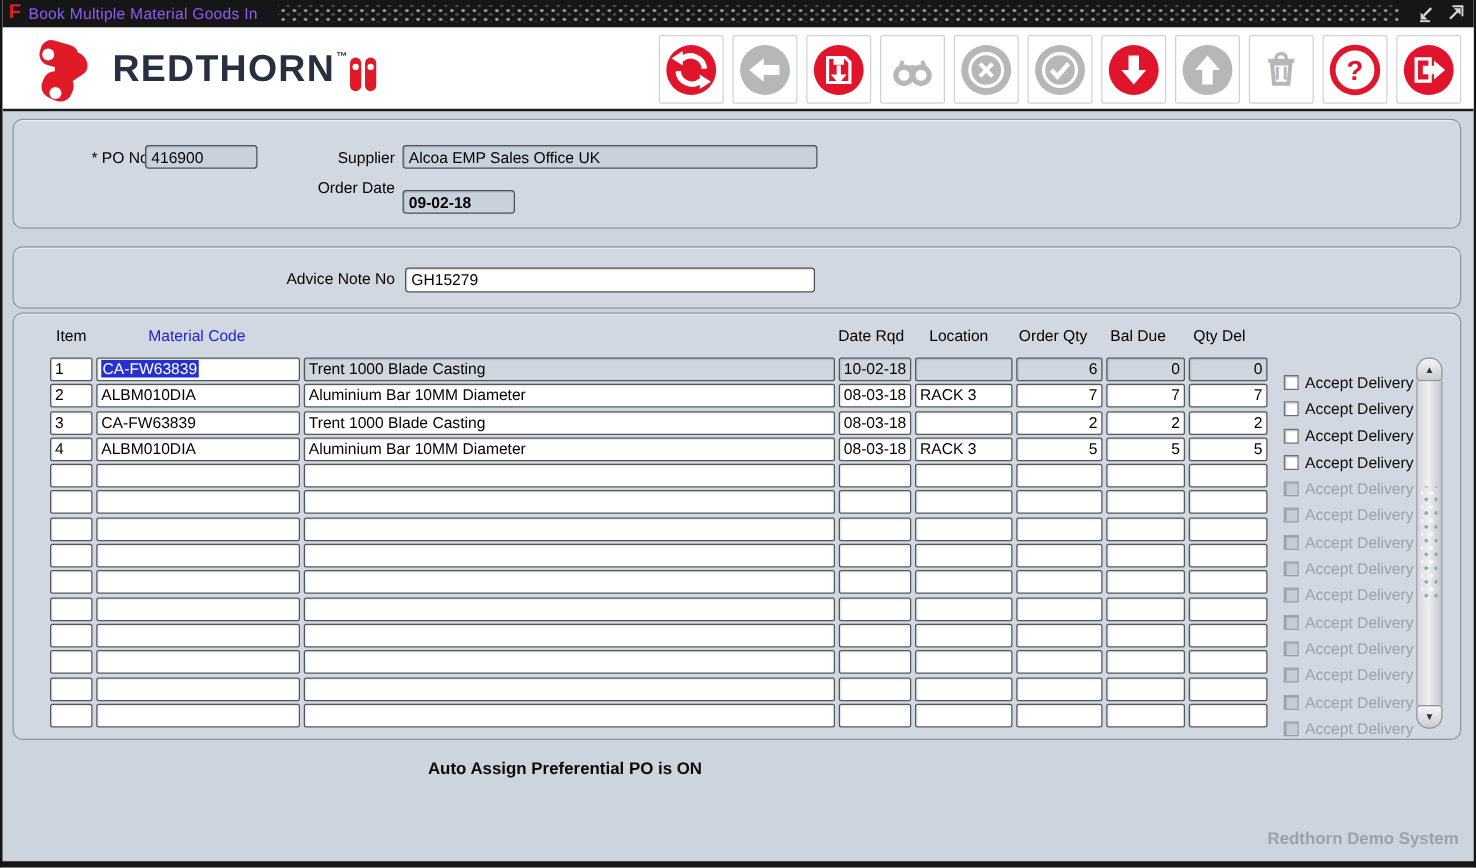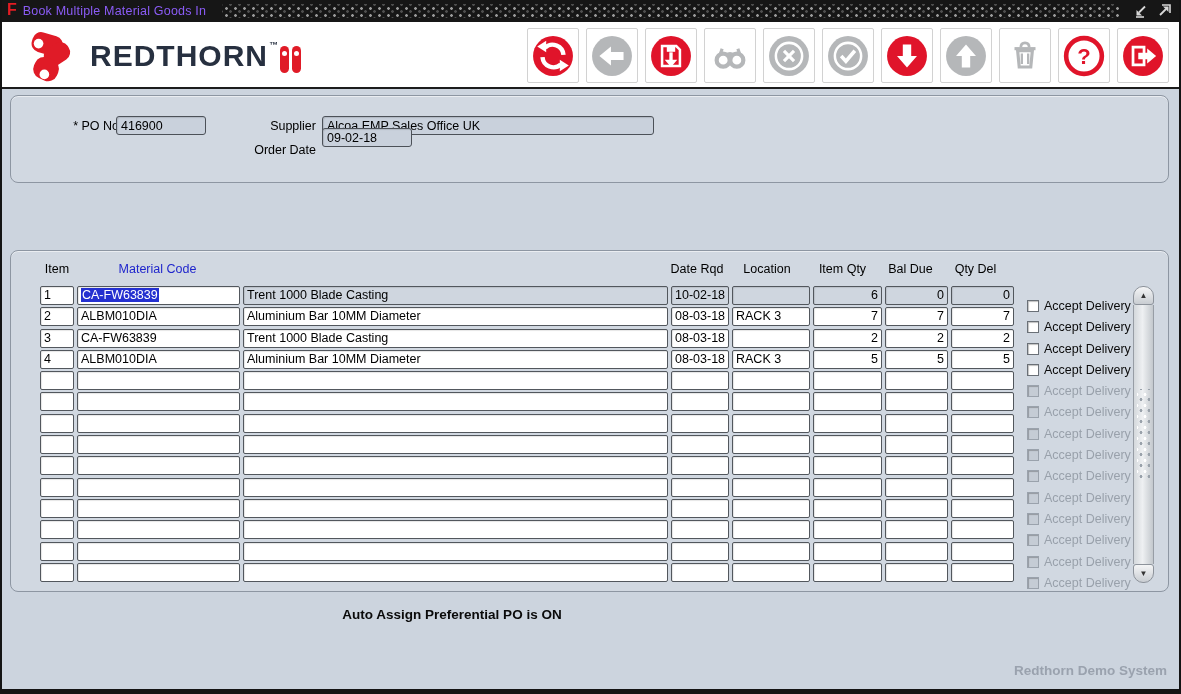--- a/index.html
+++ b/index.html
@@ -265,32 +265,36 @@
       </div>
     </div>
   </div>
 
   <div class="panel" id="panel-po">
     <span class="flabel" style="left:10px; top:23px; width:98px;">* PO No</span>
     <input class="ffield" style="left: 105px; top: 20px; width: 90px;" readonly="" value="416900">
     <span class="flabel" style="left:205px; top:23px; width:100px;">Supplier</span>
     <input class="ffield" style="left: 311px; top: 20px; width: 332px;" readonly="" value="Alcoa EMP Sales Office UK">
     <span class="flabel" style="left:205px; top:47px; width:100px;">Order Date</span>
-    <input class="ffield" style="left: 311px; top: 32px; width: 90px;" readonly="" value="09-02-18">
+    <input class="ffield" style="left: 311px; top: 56px; width: 90px; font-weight: bold;" readonly="" value="09-02-18">
   </div>
 
+  <div class="panel" id="panel-advice">
+    <span class="flabel" style="left:170px; top:18px; width:135px;">Advice Note No</span>
+    <input class="ffield editable" style="left: 313px; top: 16px; width: 328px; height: 20px;" value="GH15279">
+  </div>
 
   <div class="panel" id="panel-grid">
     <div class="ghead">
       <div class="c-item">Item</div>
       <div class="c-code hdr-link">Material Code</div>
       <div class="c-desc"></div>
       <div class="c-date">Date Rqd</div>
       <div class="c-loc">Location</div>
-      <div class="c-order">Item Qty</div>
+      <div class="c-order">Order Qty</div>
       <div class="c-bal">Bal Due</div>
       <div class="c-del">Qty Del</div>
     </div>
 
     <div id="grid-rows">
     <div class="trow ro">
       <div class="cell c-item">1</div>
       <div class="cell c-code"><span class="sel">CA-FW63839</span></div>
       <div class="cell c-desc gray">Trent 1000 Blade Casting</div>
       <div class="cell c-date gray">10-02-18</div>

